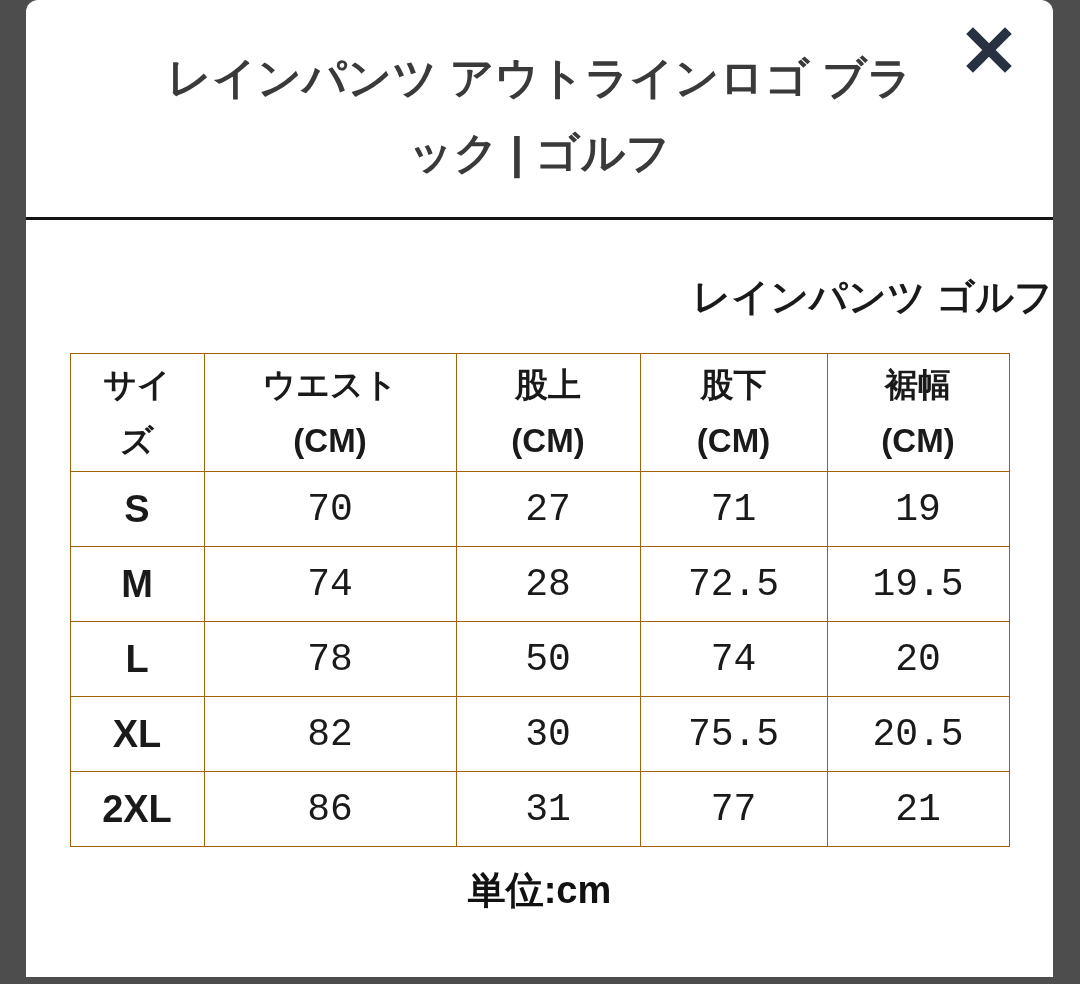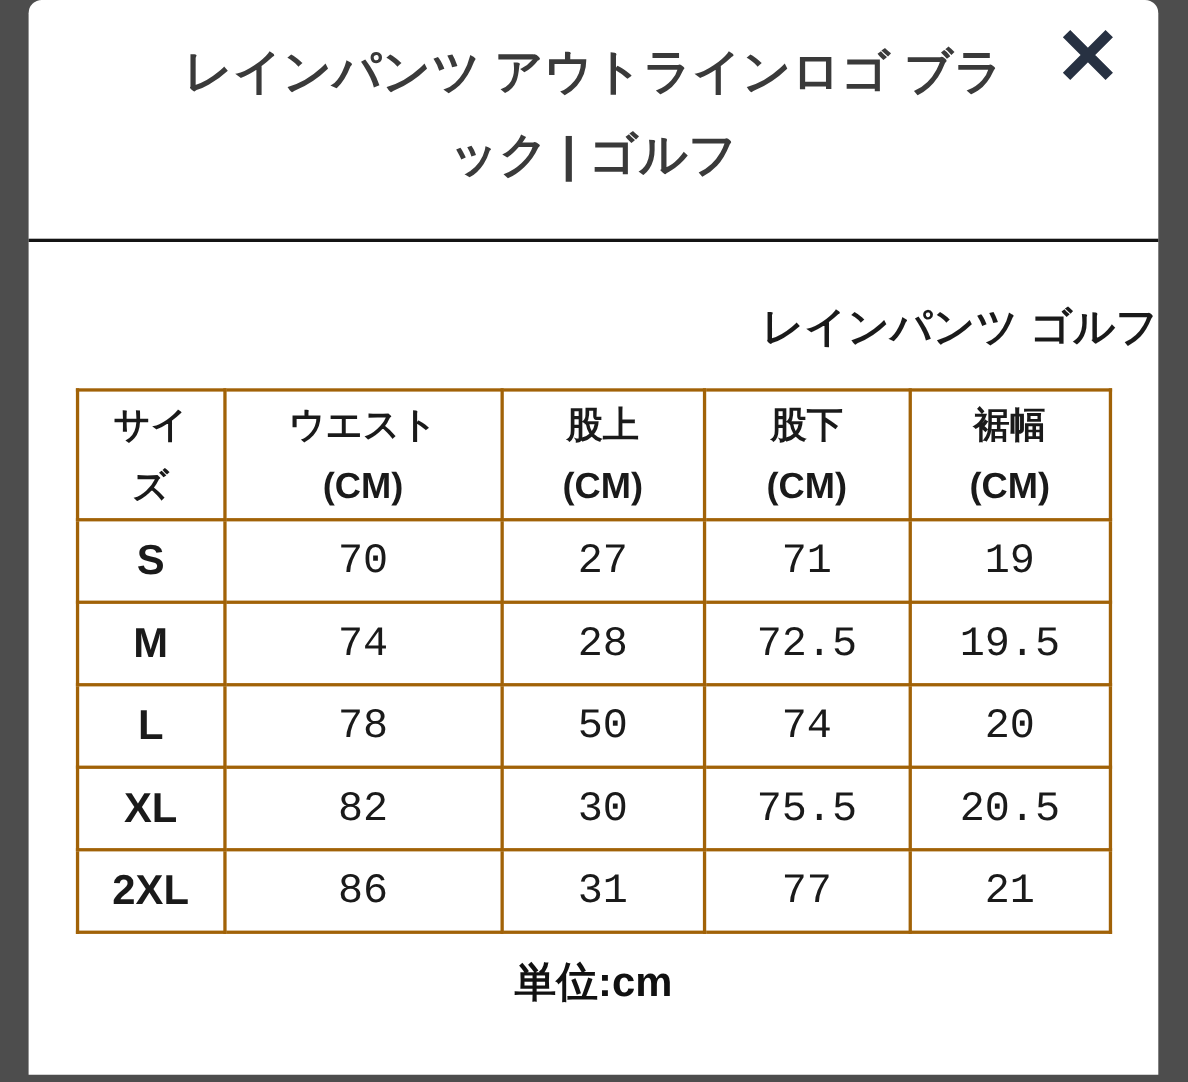--- a/index.html
+++ b/index.html
@@ -29,21 +29,21 @@
   .modal-header {
     position: relative;
     height: 220px;
     border-bottom: 3px solid #141414;
     display: flex;
     justify-content: center;
     align-items: flex-start;
   }
   .modal-title {
     margin: 0;
-    padding-top: 28px;
+    padding-top: 40px;
     max-width: 880px;
     font-size: 44px;
     line-height: 75px;
     font-weight: bold;
     color: #3a3a3a;
     text-align: center;
     white-space: pre-line;
   }
   .close-btn {
     position: absolute;
@@ -68,21 +68,21 @@
     font-weight: bold;
     color: #1a1a1a;
   }
   table.size-chart {
     margin: 30px auto 0 auto;
     border-collapse: collapse;
     table-layout: fixed;
   }
   table.size-chart th,
   table.size-chart td {
-    border: 3px solid #a16207;
+    border: 1px solid #a16207;
     background: #ffffff;
     text-align: center;
     vertical-align: middle;
     padding: 0;
     color: #1a1a1a;
   }
   table.size-chart thead th {
     height: 118px;
     font-size: 33px;
     font-weight: bold;

